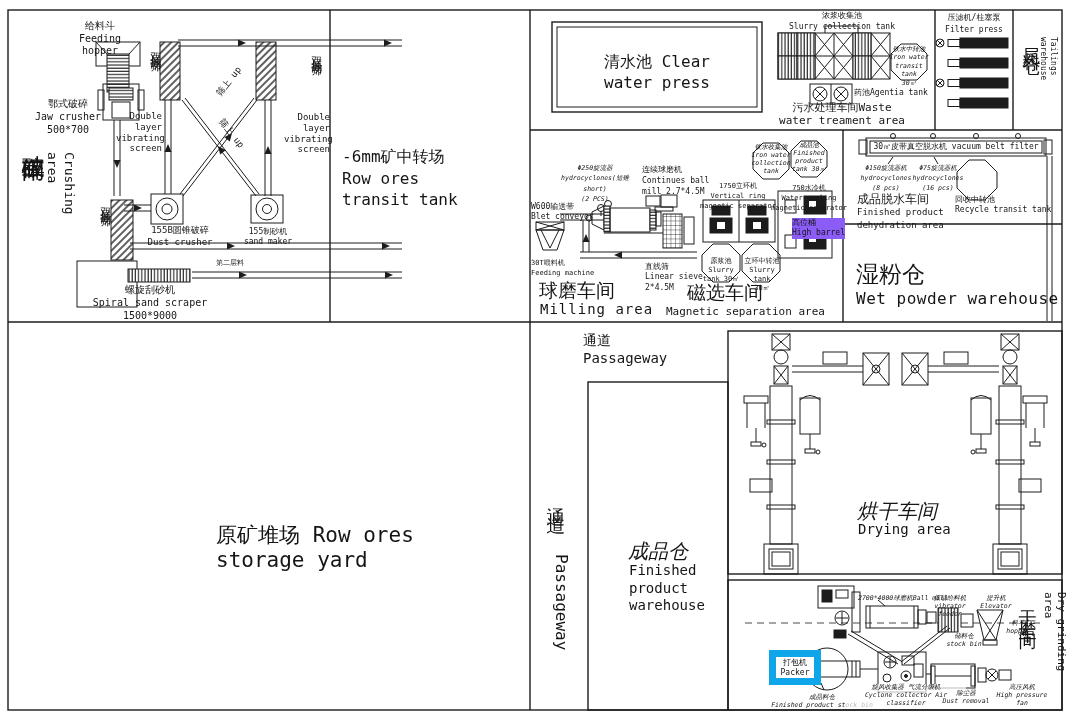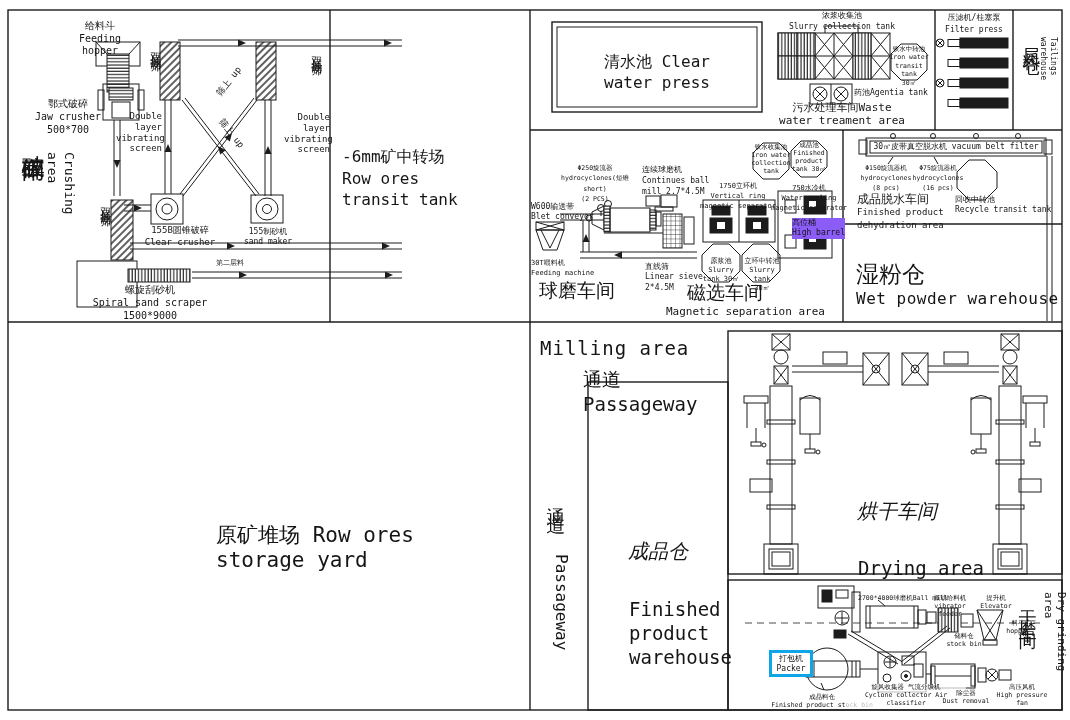--- a/index.html
+++ b/index.html
@@ -4,24 +4,24 @@
 <style>
   html,body{margin:0;padding:0;background:#e8e8e8;}
   #stage{position:relative;width:1070px;height:720px;background:#ffffff;overflow:hidden;
          font-family:"DejaVu Sans Mono","Liberation Mono",monospace;}
   svg{position:absolute;left:0;top:0;}
   .lbl{position:absolute;white-space:pre-line;color:#151515;line-height:1.25;}
   .ctr{text-align:center;}
   .rt{text-align:right;}
   .vert{writing-mode:vertical-rl;text-orientation:upright;white-space:pre;}
   .rot{transform:rotate(90deg);transform-origin:0 0;white-space:pre;}
-  .boxed{border:3px solid #0ea5e9;padding:1px 2px;background:#fff;}
-  .f6{font-size:6.5px;}.f7{font-size:7px;margin-top:8px;}.f8{font-size:8px;}.f9{font-size:9px;}
+  .boxed{border:7px solid #0ea5e9;padding:1px 2px;background:#fff;}
+  .f6{font-size:6.5px;font-style:italic;}.f7{font-size:7px;margin-top:8px;}.f8{font-size:8px;}.f9{font-size:9px;}
   .f10{font-size:10px;text-align:center;}.f11{font-size:11px;}.f12{font-size:12px;}.f13{font-size:13px;}
-  .f16{font-size:16px;}.f17{font-size:19px;margin-top:36px;}.f18{font-size:18px;}.f19{font-size:19px;}
+  .f16{font-size:16px;}.f17{font-size:14px;}.f18{font-size:18px;}.f19{font-size:19px;}
   .f20{font-size:20px;font-style:italic;}.f21{font-size:21px;}.f23{font-size:23px;}
 </style>
 </head>
 <body>
 
 <div id="stage">
 
 <svg width="1070" height="720" viewBox="0 0 1070 720">
 <defs>
   <pattern id="hatch" width="5" height="5" patternUnits="userSpaceOnUse" patternTransform="rotate(45)">
@@ -418,21 +418,21 @@
 <div class="lbl f11 vert" style="left:309px;top:48px;letter-spacing:2px">双层振动筛</div>
 <div class="lbl f9 rt" style="left:284px;top:112px;width:46px;line-height:1.2">Double
 layer
 vibrating
 screen</div>
 <div class="lbl f23 vert" style="left:19px;top:137px;letter-spacing:1px">破碎车间</div>
 <div class="lbl f13 rot" style="left:77px;top:152px;line-height:1.3">Crushing
 area</div>
 <div class="lbl f11 vert" style="left:98px;top:199px;letter-spacing:2px">双层振动筛</div>
 <div class="lbl f9 ctr" style="left:140px;top:225px;width:80px;line-height:1.3">155B圆锥破碎
-Clear crusher</div>
+Dust crusher</div>
 <div class="lbl f8 ctr" style="left:240px;top:227px;width:56px;line-height:1.3">155制砂机
 sand maker</div>
 <div class="lbl f7" style="left:216px;top:251px">第二层料</div>
 <div class="lbl f10 ctr" style="left:78px;top:283px;width:144px;line-height:1.3">螺旋刮砂机
 Spiral sand scraper
 1500*9000</div>
 
 <div class="lbl f16" style="left:342px;top:146px;line-height:1.35">-6mm矿中转场
 Row ores
 transit tank</div>

